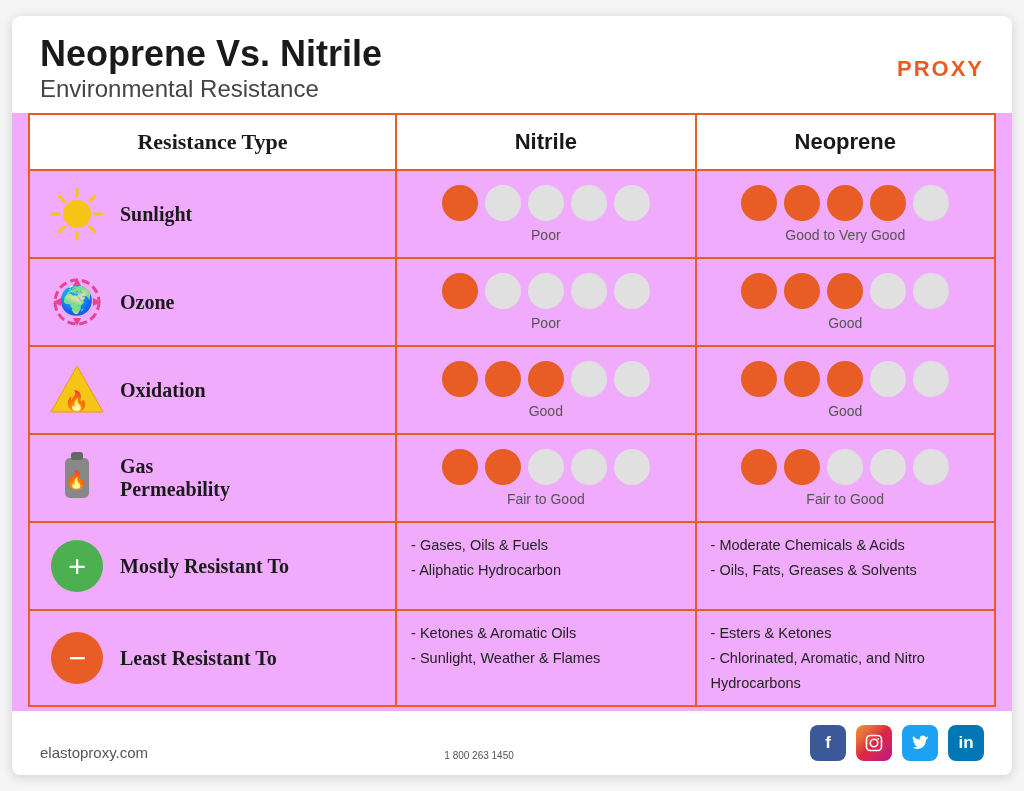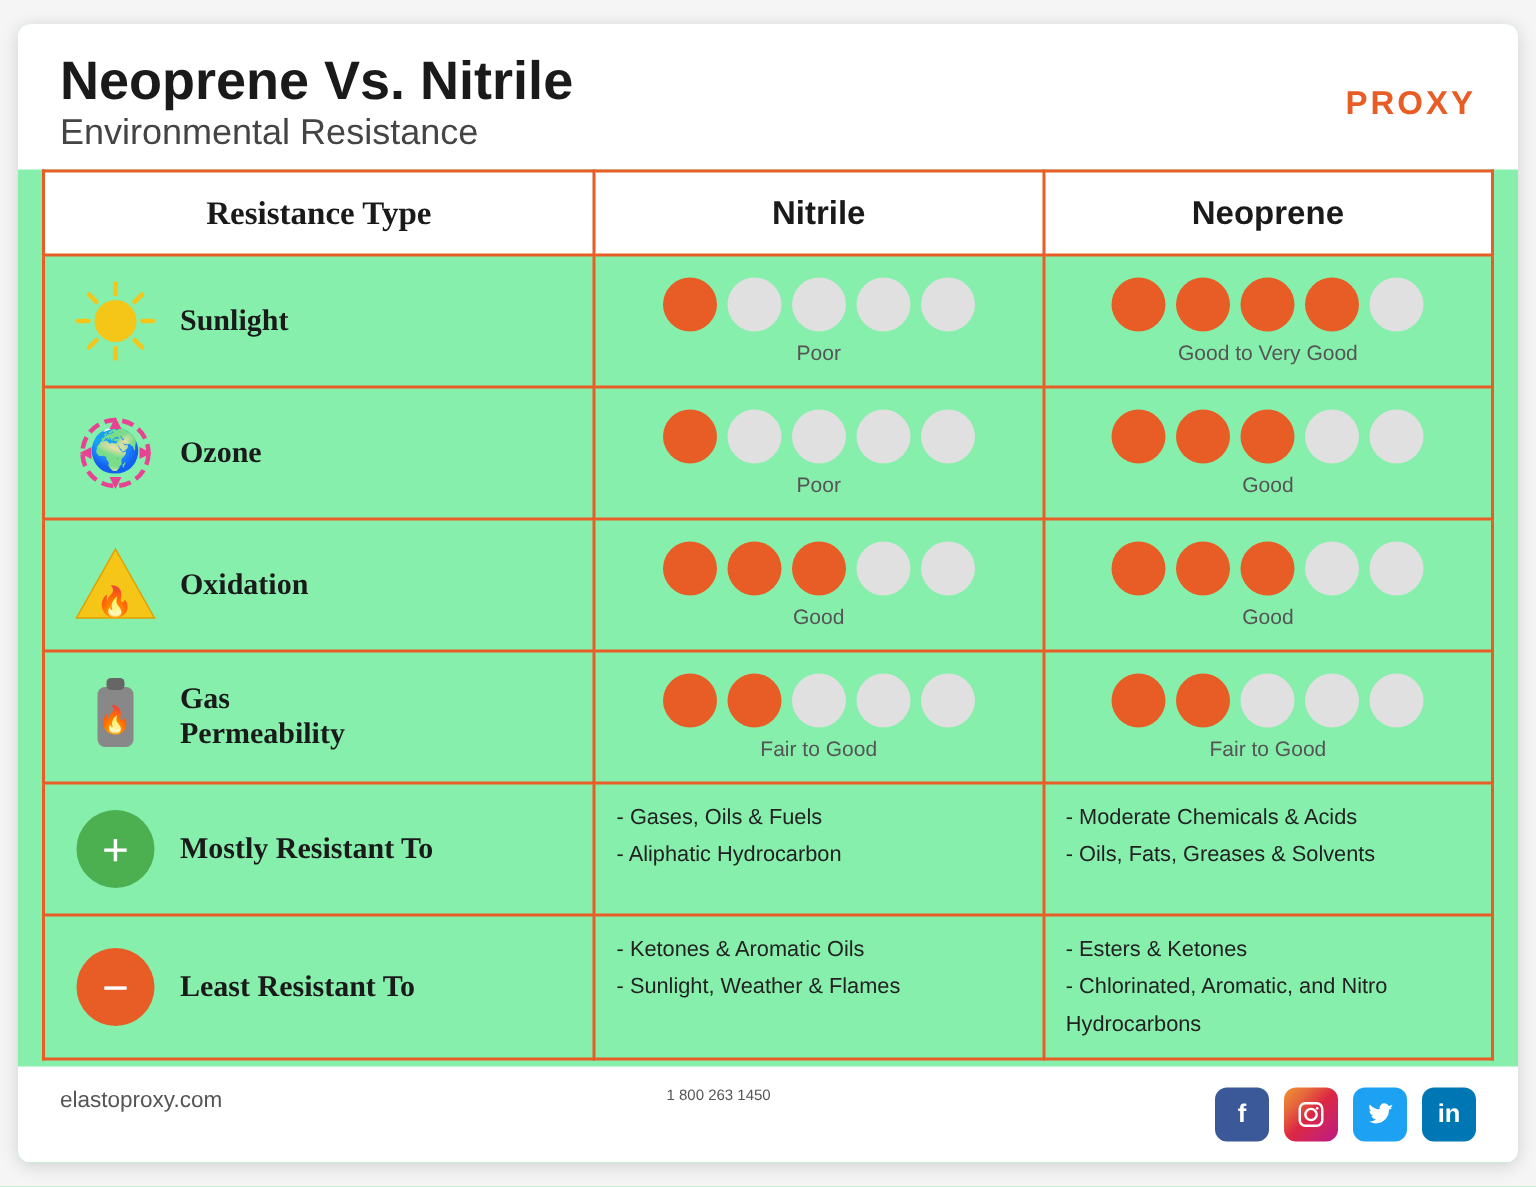--- a/index.html
+++ b/index.html
@@ -5,21 +5,21 @@
     * { box-sizing: border-box; margin: 0; padding: 0; }
     body {
       font-family: Arial, sans-serif;
       background: #f5f5f5;
       display: flex;
       justify-content: center;
       align-items: center;
       min-height: 100vh;
     }
     .card {
-      background: #86efac;
+      background: #f0abfc;
       width: 1000px;
       border-radius: 8px;
       overflow: hidden;
       box-shadow: 0 2px 12px rgba(0,0,0,0.15);
       padding: 0;
     }
     
     .header {
       display: flex;
       justify-content: space-between;
@@ -148,21 +148,21 @@
       line-height: 1.7;
       color: #222;
       padding: 10px 10px 10px 14px;
       vertical-align: top;
     }
 
     
     .footer {
       display: flex;
       justify-content: space-between;
-      align-items: flex-start;
+      align-items: flex-end;
       padding: 14px 28px;
       background: white;
       margin-top: 4px;
     }
     .footer-url {
       font-size: 15px;
       color: #555;
     }
     .footer-phone {
       font-size: 10px;

